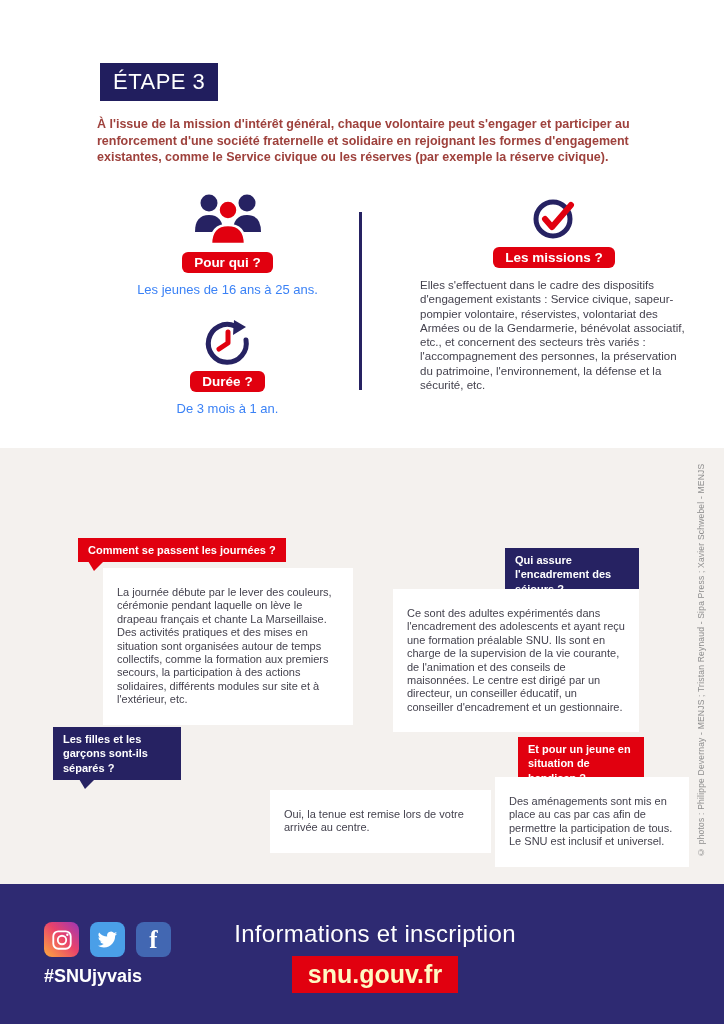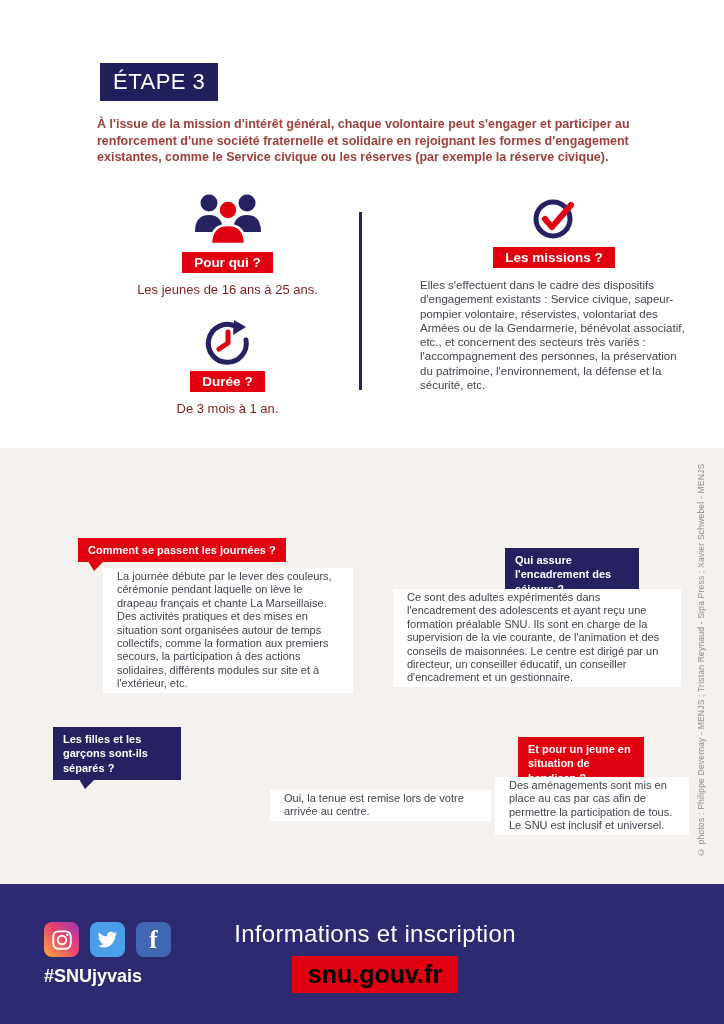--- a/index.html
+++ b/index.html
@@ -12,48 +12,48 @@
   .main-title{position:absolute;left:224px;top:68px;color:#e1000f;
               font-size:25px;font-weight:bold;letter-spacing:.3px;}
   .intro{position:absolute;left:97px;top:116px;width:545px;color:#9e413c;
          font-size:12.5px;font-weight:bold;line-height:1.32;}
 
   
   .col-left{position:absolute;left:95px;top:190px;width:265px;text-align:center;}
   .col-right{position:absolute;left:420px;top:195px;width:268px;}
   .icon-wrap{display:flex;justify-content:center;margin-bottom:4px;}
   .tag{display:inline-block;background:#e1000f;color:#fff;font-size:13.5px;
-       font-weight:bold;padding:3px 12px;}
-  .info-text{color:#7f1d1d;font-size:13px;margin-top:9px;}
+       font-weight:bold;padding:3px 12px;border-radius:6px;}
+  .info-text{color:#3b82f6;font-size:13px;margin-top:9px;}
   .divider{position:absolute;left:359px;top:212px;width:3px;height:178px;background:#262262;}
   .col-right .tag-row{text-align:center;margin:6px 0 10px 0;}
   .missions-text{color:#44424e;font-size:11.5px;line-height:1.24;}
 
   
   .q-section{position:absolute;left:0;top:448px;width:724px;height:436px;background:#f4f1ee;}
   .q-title{position:absolute;left:0;top:474px;width:724px;text-align:center;
            font-size:24px;font-weight:bold;letter-spacing:.2px;}
   .q-title .blue{color:#262262;}
   .q-title .red{color:#e1000f;}
 
   .qa-label{position:absolute;color:#fff;font-size:11px;font-weight:bold;
             padding:5px 10px;line-height:1.3;}
   .qa-label.red{background:#e1000f;}
   .qa-label.blue{background:#262262;}
   .qa-label::after{content:"";position:absolute;bottom:-9px;left:10px;
             border-left:6px solid transparent;border-right:10px solid transparent;
             border-top:10px solid #e1000f;}
   .qa-label.blue::after{border-top-color:#262262;left:26px;}
   .qa-card{position:absolute;background:#ffffff;color:#44424e;font-size:11px;
-           line-height:1.22;padding:2px 14px;box-sizing:border-box;}
+           line-height:1.22;padding:18px 14px;box-sizing:border-box;}
 
   #qa1-label{left:78px;top:538px;}
   #qa1-card{left:103px;top:568px;width:250px;}
   #qa2-label{left:505px;top:548px;width:134px;box-sizing:border-box;}
-  #qa2-card{left:393px;top:589px;width:288px;}
+  #qa2-card{left:393px;top:589px;width:246px;}
   #qa3-label{left:53px;top:727px;width:128px;box-sizing:border-box;}
   #qa3-card{left:53px;top:767px;width:182px;}
   #qa4-label{left:310px;top:758px;}
   #qa4-card{left:270px;top:790px;width:221px;}
   #qa5-label{left:518px;top:737px;width:126px;box-sizing:border-box;}
   #qa5-card{left:495px;top:777px;width:194px;}
 
   .credits{position:absolute;left:696px;top:450px;height:420px;width:20px;
            writing-mode:vertical-rl;transform:rotate(180deg);
            color:#8e8e8e;font-size:8.5px;text-align:center;letter-spacing:.2px;}
@@ -63,21 +63,21 @@
   .social-row{position:absolute;left:44px;top:38px;display:flex;gap:11px;}
   .social{width:35px;height:35px;border-radius:8px;display:flex;align-items:center;
           justify-content:center;}
   .social.ig{background:linear-gradient(45deg,#fdaa3f 0%,#e9426b 55%,#9b36b7 100%);}
   .social.tw{background:#4a9fe8;}
   .social.fb{background:#4267b2;color:#fff;font-size:25px;font-weight:bold;
              font-family:"Liberation Serif",serif;}
   .hashtag{position:absolute;left:44px;top:82px;color:#fff;font-size:18px;font-weight:bold;}
   .footer-center{position:absolute;left:205px;top:36px;width:340px;text-align:center;}
   .info-label{color:#fff;font-size:24px;font-weight:400;letter-spacing:.3px;}
-  .url-box{display:inline-block;margin-top:8px;background:#e1000f;color:#000000;
+  .url-box{display:inline-block;margin-top:8px;background:#e1000f;color:#fef9c3;
            font-size:25px;font-weight:bold;padding:4px 16px;}
 </style>
 </head>
 <body>
 
 <div class="page">
 
   <div class="step-box">ÉTAPE 3</div>
   <div class="intro">À l'issue de la mission d'intérêt général, chaque volontaire peut s'engager et participer au renforcement d'une société fraternelle et solidaire en rejoignant les formes d'engagement existantes, comme le Service civique ou les réserves (par exemple la réserve civique).</div>
 

